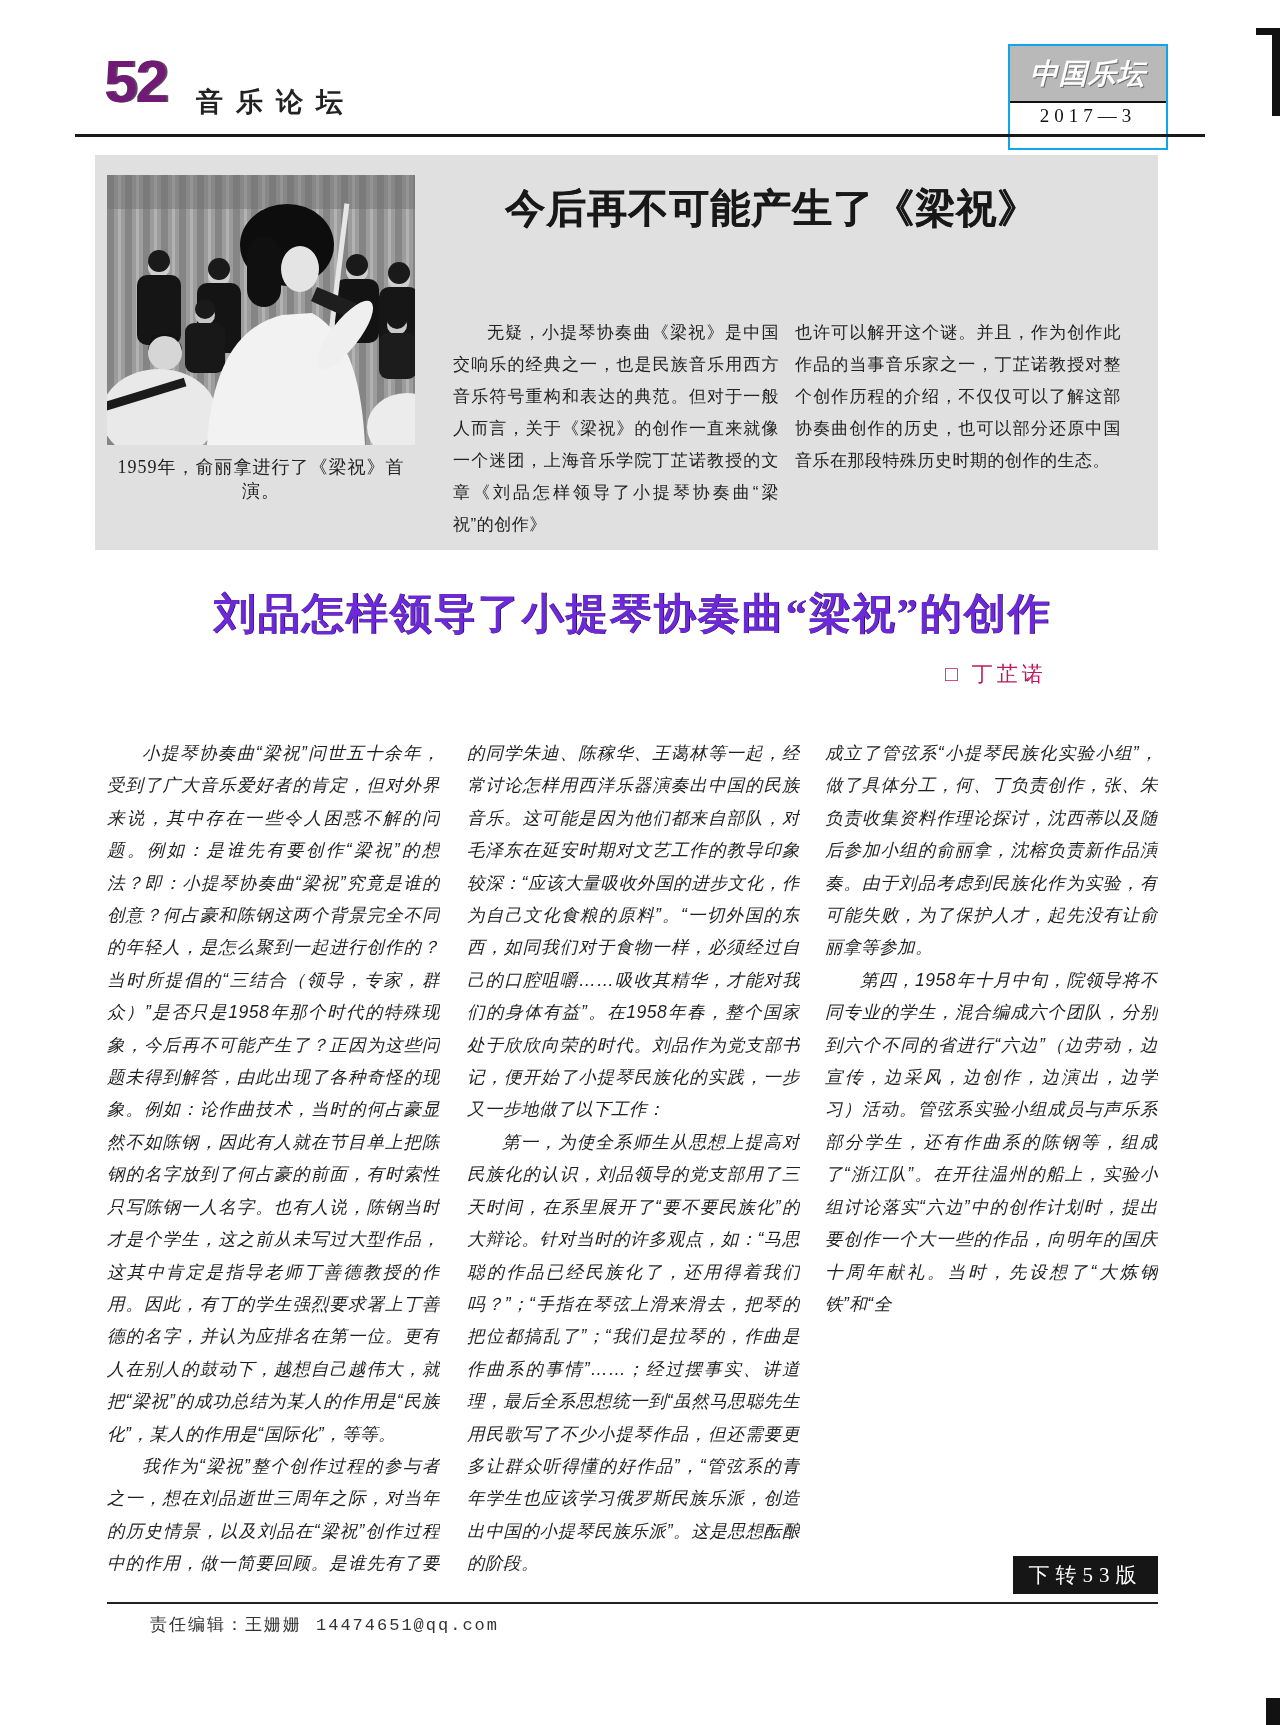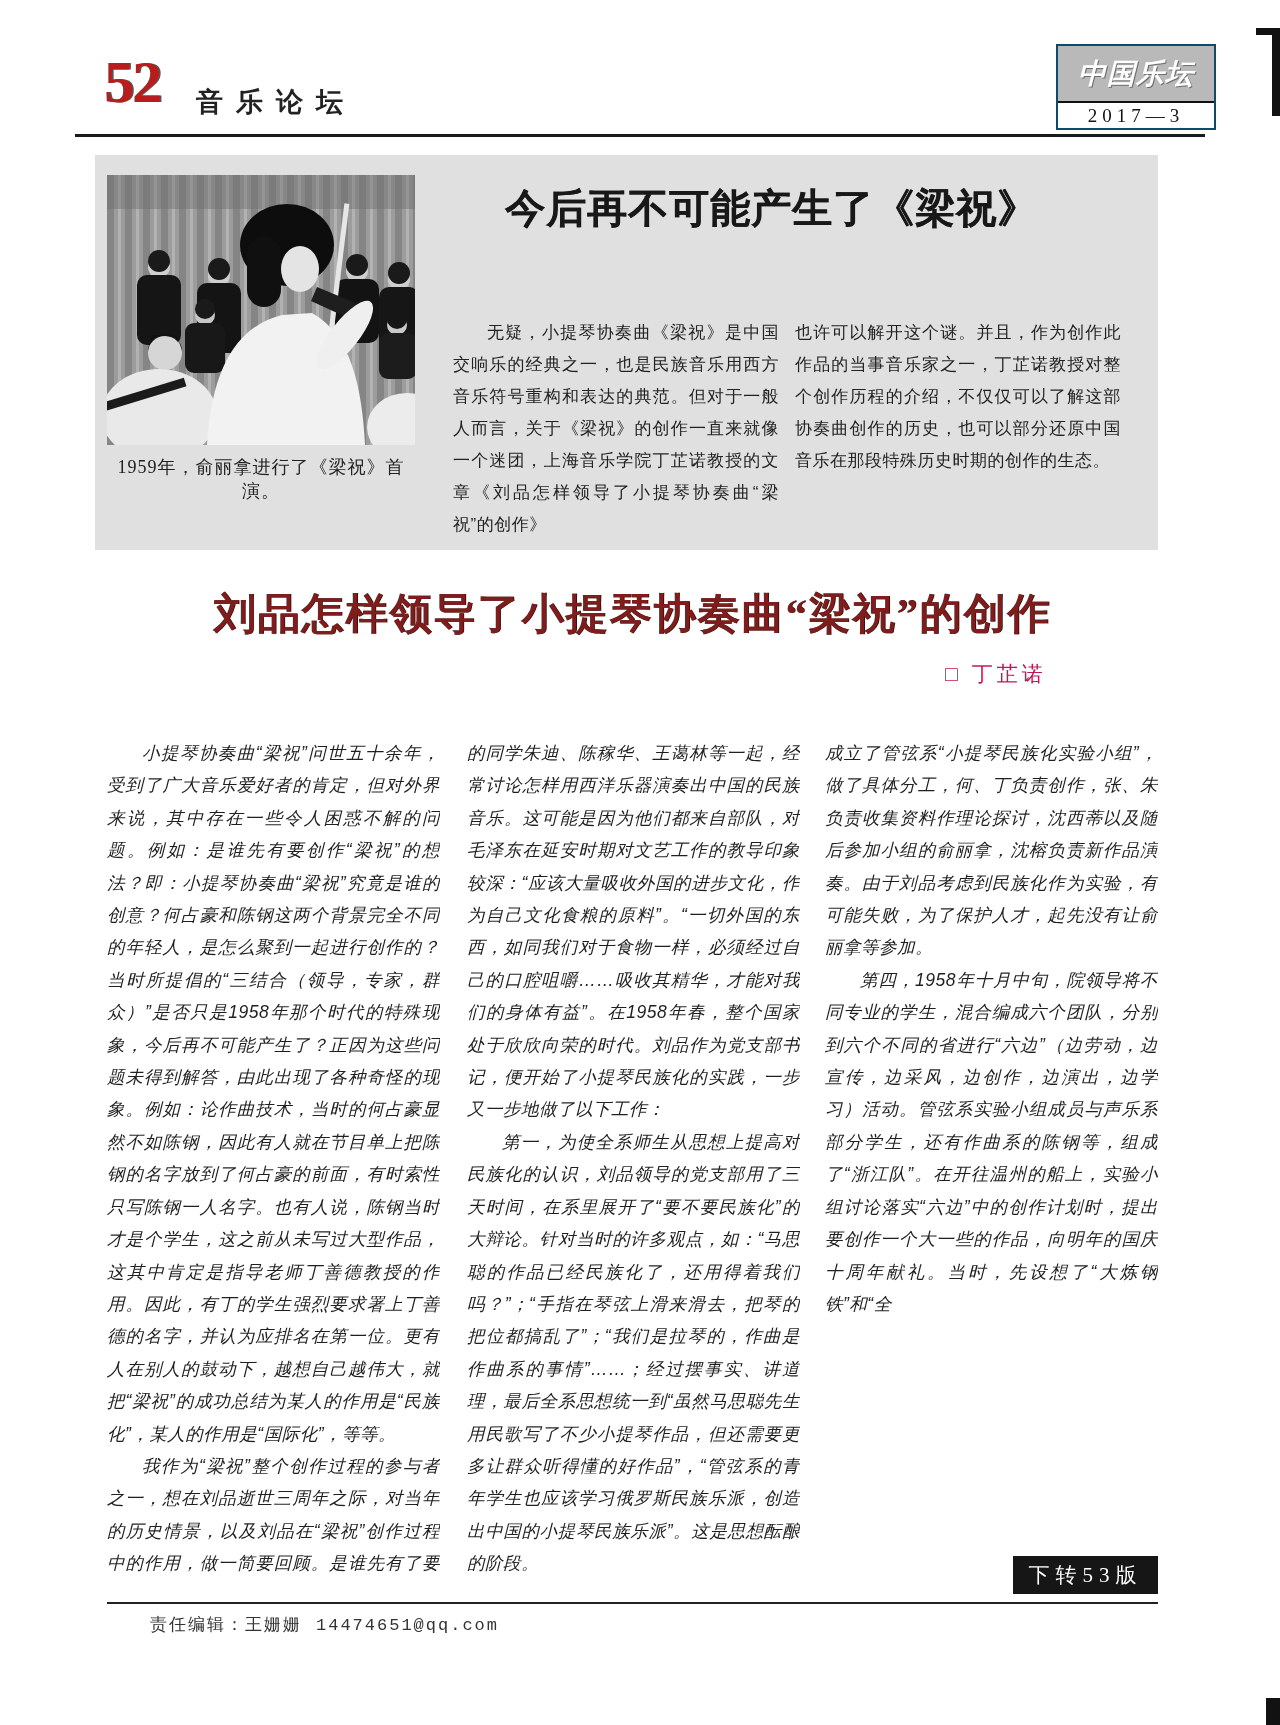--- a/index.html
+++ b/index.html
@@ -3,31 +3,31 @@
 <meta charset="utf-8">
 <style>
   html,body{margin:0;padding:0;background:#ffffff;}
   .page{
     position:relative;width:1280px;height:1725px;background:#ffffff;
     font-family:"Liberation Sans",sans-serif;color:#1c1c1c;overflow:hidden;
   }
   
   .page-num{
     position:absolute;left:104px;top:52px;font-size:60px;font-weight:bold;
-    letter-spacing:-2px;color:#b91c1c;text-shadow:2px 0 0 #555;
-    font-family:Liberation Serif, serif;line-height:1;
+    letter-spacing:-2px;color:#701a75;text-shadow:2px 0 0 #555;
+    font-family:Liberation Sans, sans-serif;line-height:1;
   }
   .section-title{
     position:absolute;left:196px;top:84px;font-size:27px;font-weight:bold;
     letter-spacing:13px;color:#222;font-family:"Liberation Serif",serif;
   }
   .header-rule{position:absolute;left:75px;top:134px;width:1130px;height:3px;background:#1a1a1a;}
   .masthead{
-    position:absolute;left:1056px;top:44px;width:160px;height:86px;
-    border:2px solid #0c4a6e;box-sizing:border-box;background:#fff;
+    position:absolute;left:1008px;top:44px;width:160px;height:106px;
+    border:2px solid #0ea5e9;box-sizing:border-box;background:#fff;
   }
   .masthead .logo{
     height:55px;background:#b9b9b9;border-bottom:2px solid #111;
     display:flex;align-items:center;justify-content:center;
     font-family:"Liberation Serif",serif;font-weight:bold;font-style:italic;
     font-size:28px;color:#ffffff;letter-spacing:1px;
     text-shadow:1px 1px 0 #6d6d6d;transform:none;overflow:hidden;white-space:nowrap;
   }
   .masthead .issue{
     height:25px;display:flex;align-items:center;justify-content:center;
@@ -52,21 +52,21 @@
   }
   .intro-col{
     position:absolute;top:162px;width:326px;font-size:17px;line-height:32px;
     letter-spacing:0.5px;text-align:justify;color:#222;
   }
   .intro-left{left:358px;text-indent:2em;}
   .intro-right{left:700px;}
   
   .article-title{
     position:absolute;left:107px;top:586px;width:1051px;text-align:center;
-    font-family:"Liberation Serif",serif;font-weight:bold;font-size:42px;color:#7f1d1d;
+    font-family:"Liberation Serif",serif;font-weight:bold;font-size:42px;color:#6d28d9;
     letter-spacing:2px;text-shadow:0.8px 0 0 #141414;white-space:nowrap;
   }
   .article-author{
     position:absolute;left:945px;top:660px;font-family:"Liberation Serif",serif;
     font-size:21px;color:#be185d;letter-spacing:4px;
   }
   .article-author .marker{margin-right:10px;}
   .article-column{
     position:absolute;top:737px;width:333px;height:850px;overflow:hidden;
     font-size:17.5px;line-height:32.4px;letter-spacing:0.5px;color:#1f1f1f;text-align:justify;font-style:italic;

